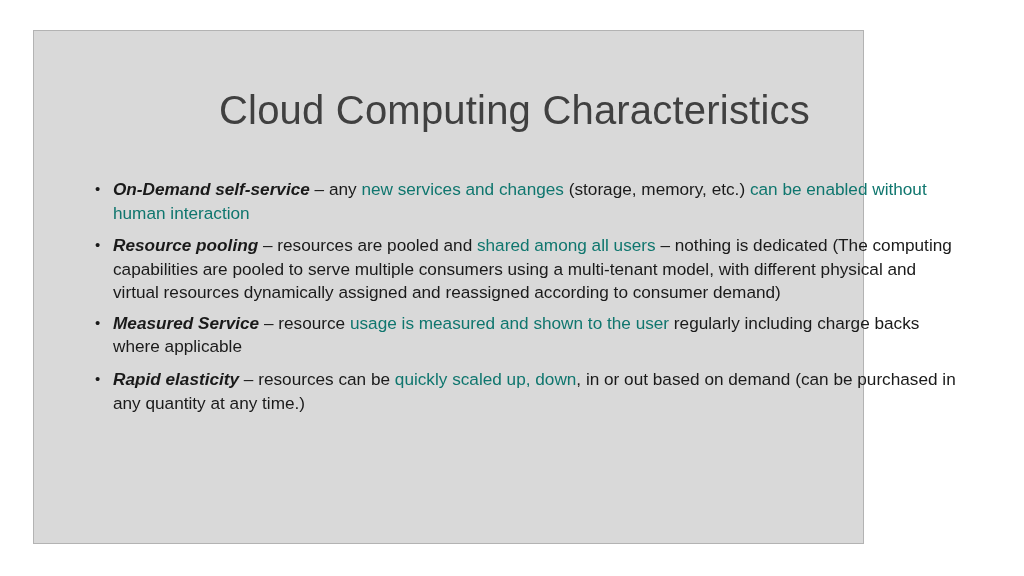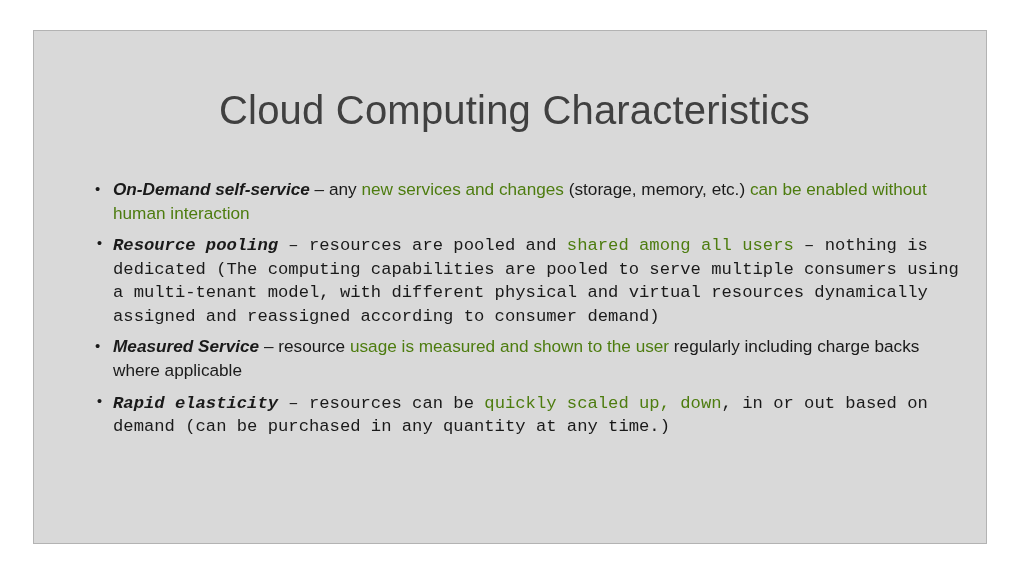--- a/index.html
+++ b/index.html
@@ -10,21 +10,21 @@
     width: 1024px;
     height: 576px;
     background: #ffffff;
     font-family: "Liberation Sans", sans-serif;
     overflow: hidden;
   }
   .slide {
     position: absolute;
     left: 33px;
     top: 30px;
-    width: 954px;
+    width: 831px;
     height: 514px;
     background: #d9d9d9;
     border: 1px solid #b3b3b3;
     box-sizing: border-box;
   }
   .slide-title {
     position: absolute;
     left: 185px;
     top: 57px;
     width: 700px;
@@ -58,25 +58,24 @@
     font-size: 15px;
     line-height: 1.4;
     color: #1a1a1a;
   }
   .bullet .term {
     font-weight: bold;
     font-style: italic;
     text-align: center;
   }
   .bullet .hl {
-    color: #4d7c0f;
+    color: #0f766e;
   }
   .bullet.tight {
     margin-bottom: 7px;
-    font-family: Liberation Mono, monospace;
   }
 </style>
 </head>
 <body>
 
 <div class="slide">
   <div class="slide-title">Cloud Computing Characteristics</div>
   <div class="bullets">
       <div class="bullet"><span class="term">On-Demand self-service</span><span> – any </span><span class="hl">new services and changes</span><span> (storage, memory, etc.) </span><span class="hl">can be enabled without human interaction</span></div>
       <div class="bullet tight"><span class="term">Resource pooling</span><span> – resources are pooled and </span><span class="hl">shared among all users</span><span> – nothing is dedicated (The computing capabilities are pooled to serve multiple consumers using a multi-tenant model, with different physical and virtual resources dynamically assigned and reassigned according to consumer demand)</span></div>

